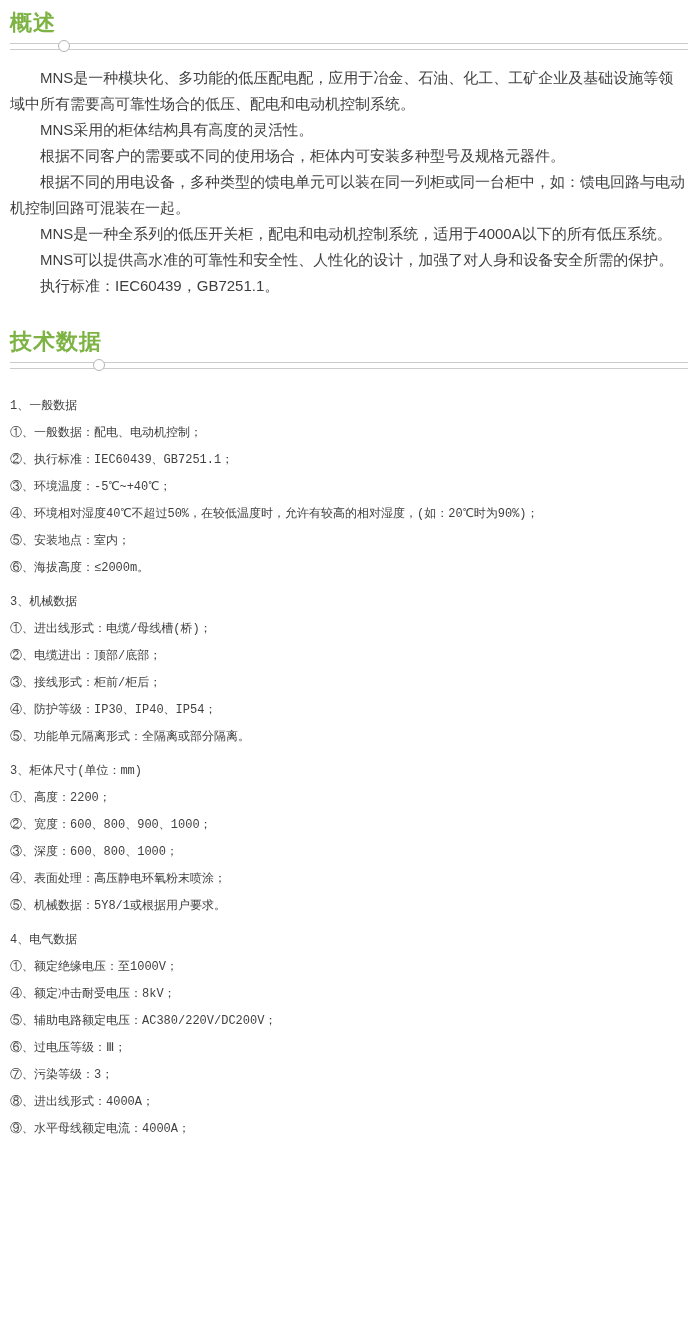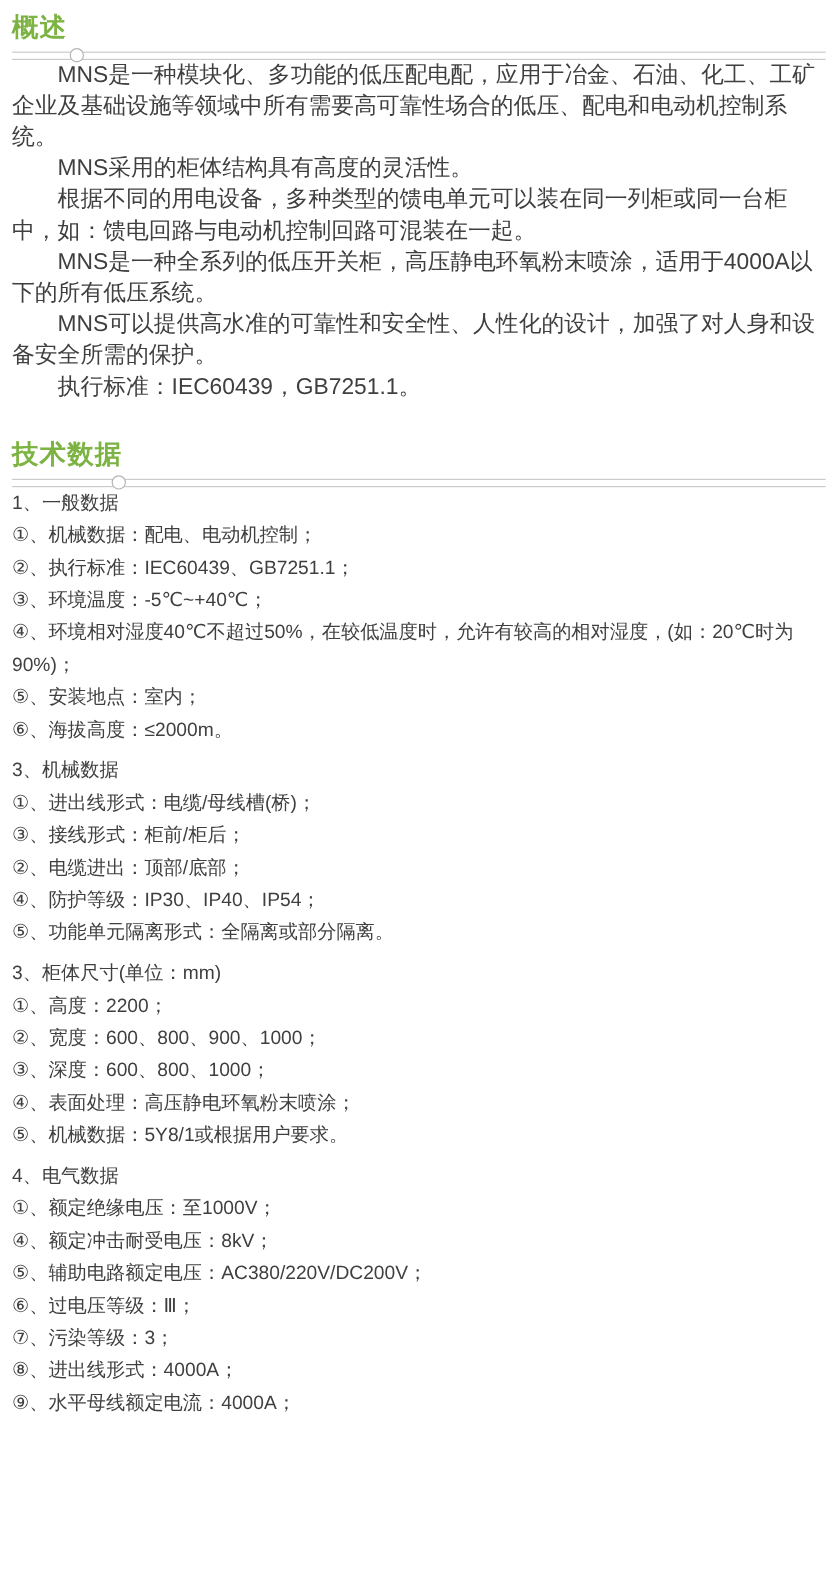--- a/index.html
+++ b/index.html
@@ -42,81 +42,85 @@
     height: 12px;
     box-sizing: border-box;
     background: #ffffff;
     border: 1px solid #b5b5b5;
     border-radius: 50%;
   }
   .rule-overview .knob { left: 48px; }
   .rule-tech .knob { left: 83px; }
 
   .paras {
-    font-size: 19px;
+    margin-top: 15px;
+    font-size: 15px;
     line-height: 26px;
   }
   .paras p {
     margin: 0;
     text-indent: 2em;
   }
 
   .sec-tech { margin-top: 30px; }
 
   .groups {
-    font-size: 16px;
+    margin-top: 24px;
+    font-size: 12px;
     line-height: 27px;
+    font-family: Liberation Mono, monospace;
   }
   .group + .group { margin-top: 7px; }
   .group-heading { padding-left: 0; }
   .list-item { padding-left: 0; }
 </style>
 </head>
 <body>
 
 <div class="page">
 
   <section class="sec">
     <h2 class="sec-title">概述</h2>
     <div class="rule rule-overview">
       <span class="knob"></span>
     </div>
     <div class="paras">
       <p>MNS是一种模块化、多功能的低压配电配，应用于冶金、石油、化工、工矿企业及基础设施等领域中所有需要高可靠性场合的低压、配电和电动机控制系统。</p>
       <p>MNS采用的柜体结构具有高度的灵活性。</p>
+      <p>根据不同客户的需要或不同的使用场合，柜体内可安装多种型号及规格元器件。</p>
       <p>根据不同的用电设备，多种类型的馈电单元可以装在同一列柜或同一台柜中，如：馈电回路与电动机控制回路可混装在一起。</p>
-      <p>MNS是一种全系列的低压开关柜，高压静电环氧粉末喷涂，适用于4000A以下的所有低压系统。</p>
+      <p>MNS是一种全系列的低压开关柜，配电和电动机控制系统，适用于4000A以下的所有低压系统。</p>
       <p>MNS可以提供高水准的可靠性和安全性、人性化的设计，加强了对人身和设备安全所需的保护。</p>
       <p>执行标准：IEC60439，GB7251.1。</p>
     </div>
   </section>
 
   <section class="sec sec-tech">
     <h2 class="sec-title">技术数据</h2>
     <div class="rule rule-tech">
       <span class="knob"></span>
     </div>
 
     <div class="groups">
 
       <div class="group">
         <div class="group-heading">1、一般数据</div>
-        <div class="list-item">①、机械数据：配电、电动机控制；</div>
+        <div class="list-item">①、一般数据：配电、电动机控制；</div>
         <div class="list-item">②、执行标准：IEC60439、GB7251.1；</div>
         <div class="list-item">③、环境温度：-5℃~+40℃；</div>
         <div class="list-item">④、环境相对湿度40℃不超过50%，在较低温度时，允许有较高的相对湿度，(如：20℃时为90%)；</div>
         <div class="list-item">⑤、安装地点：室内；</div>
         <div class="list-item">⑥、海拔高度：≤2000m。</div>
       </div>
 
       <div class="group">
         <div class="group-heading">3、机械数据</div>
         <div class="list-item">①、进出线形式：电缆/母线槽(桥)；</div>
+        <div class="list-item">②、电缆进出：顶部/底部；</div>
         <div class="list-item">③、接线形式：柜前/柜后；</div>
-        <div class="list-item">②、电缆进出：顶部/底部；</div>
         <div class="list-item">④、防护等级：IP30、IP40、IP54；</div>
         <div class="list-item">⑤、功能单元隔离形式：全隔离或部分隔离。</div>
       </div>
 
       <div class="group">
         <div class="group-heading">3、柜体尺寸(单位：mm)</div>
         <div class="list-item">①、高度：2200；</div>
         <div class="list-item">②、宽度：600、800、900、1000；</div>
         <div class="list-item">③、深度：600、800、1000；</div>
         <div class="list-item">④、表面处理：高压静电环氧粉末喷涂；</div>

